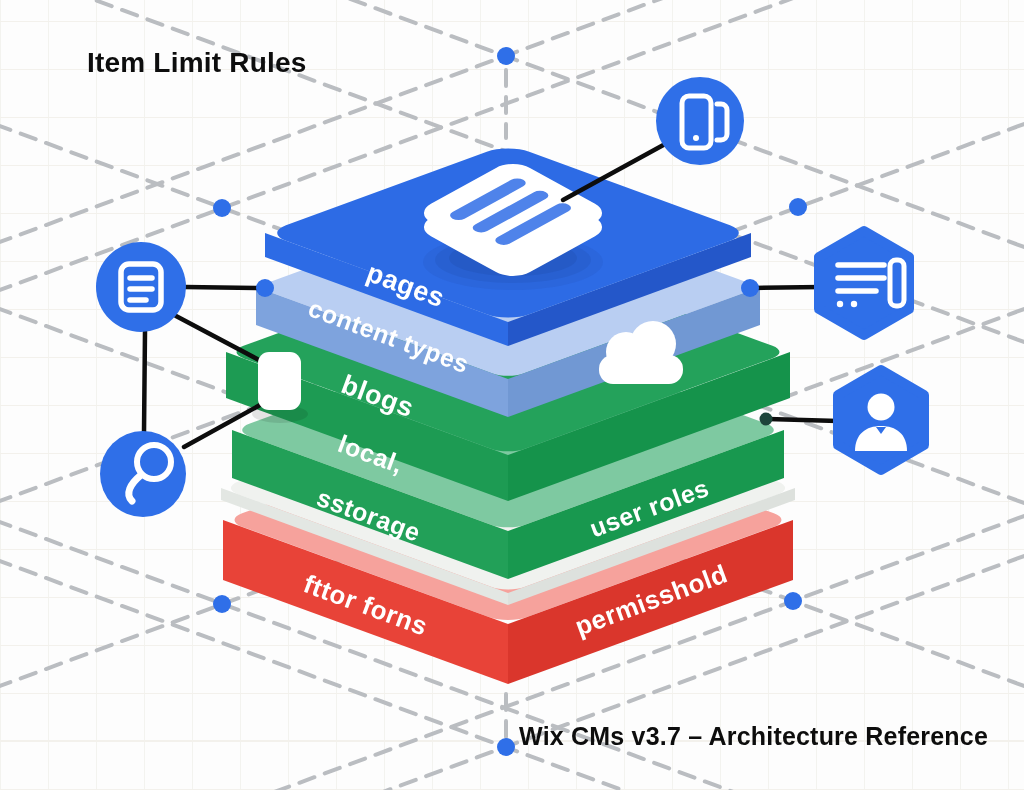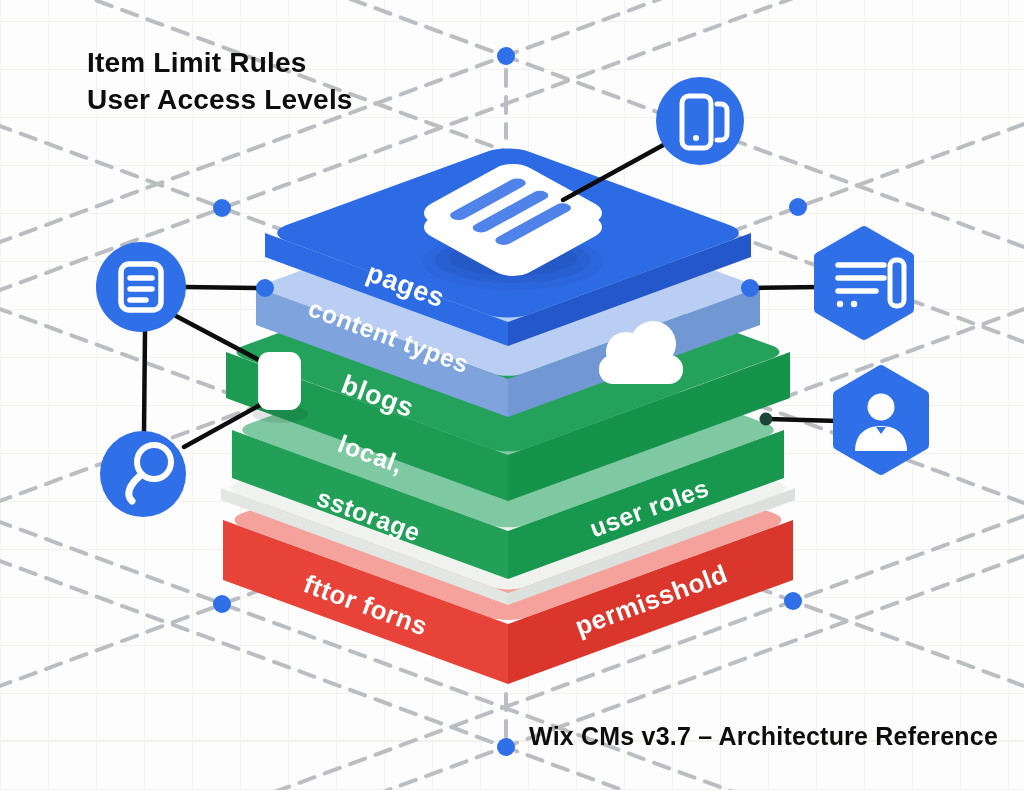--- a/index.html
+++ b/index.html
@@ -16,21 +16,21 @@
     opacity:.8;
   }
   .scene{position:absolute;inset:0;}
   .title{
     position:absolute;left:44px;top:44px;
     font-size:28px;font-weight:bold;color:#0d0d0d;line-height:37px;
     letter-spacing:.2px;
     margin-left:43px;
   }
   .caption{
-    position:absolute;right:26px;top:722px;
+    position:absolute;right:36px;top:722px;
     font-size:25px;font-weight:bold;color:#0d0d0d;letter-spacing:.2px;
   }
   svg text.layer-label{
     fill:#ffffff;font-weight:bold;font-family:"Liberation Sans",sans-serif;
     letter-spacing:.5px;
   }
 </style>
 </head>
 <body>
 
@@ -207,16 +207,15 @@
     <text class="layer-label" font-size="25" text-anchor="middle" dominant-baseline="middle" transform="translate(370,456) rotate(20.2)">local,</text>
     <text class="layer-label" font-size="25" text-anchor="middle" dominant-baseline="middle" transform="translate(368,517) rotate(20.2)">sstorage</text>
     <text class="layer-label" font-size="25" text-anchor="middle" dominant-baseline="middle" transform="translate(650,510) rotate(-20.2)">user roles</text>
     <text class="layer-label" font-size="26" text-anchor="middle" dominant-baseline="middle" transform="translate(365,607) rotate(20.2)">fttor forns</text>
     <text class="layer-label" font-size="26" text-anchor="middle" dominant-baseline="middle" transform="translate(652,602) rotate(-20.2)">permisshold</text>
   </g>
 </svg>
 
 <div class="title">
   <div>Item Limit Rules</div>
-  <div>User Access Levels</div>
 </div>
 
 <div class="caption">Wix CMs v3.7 – Architecture Reference</div>
 
 </body></html>

